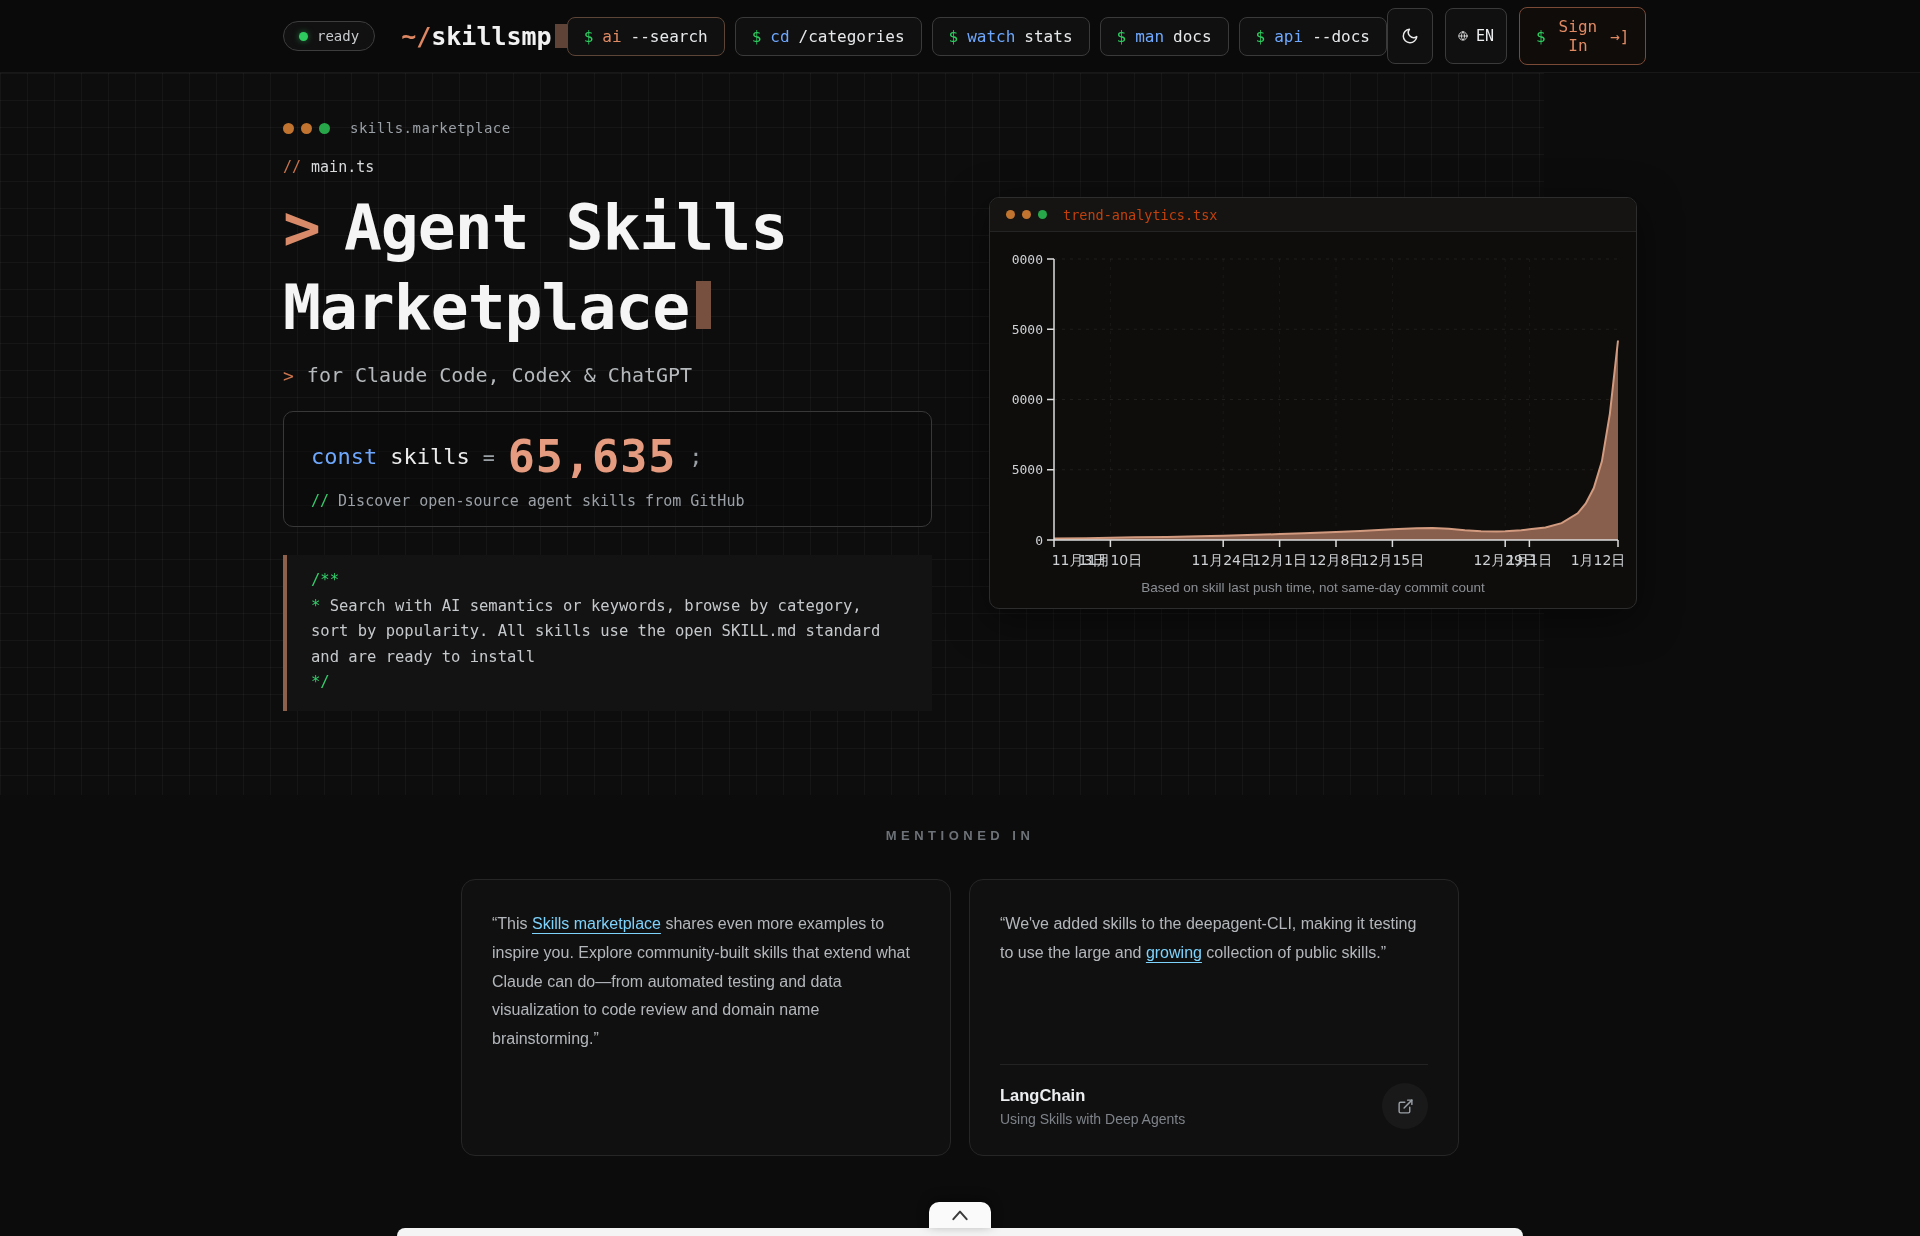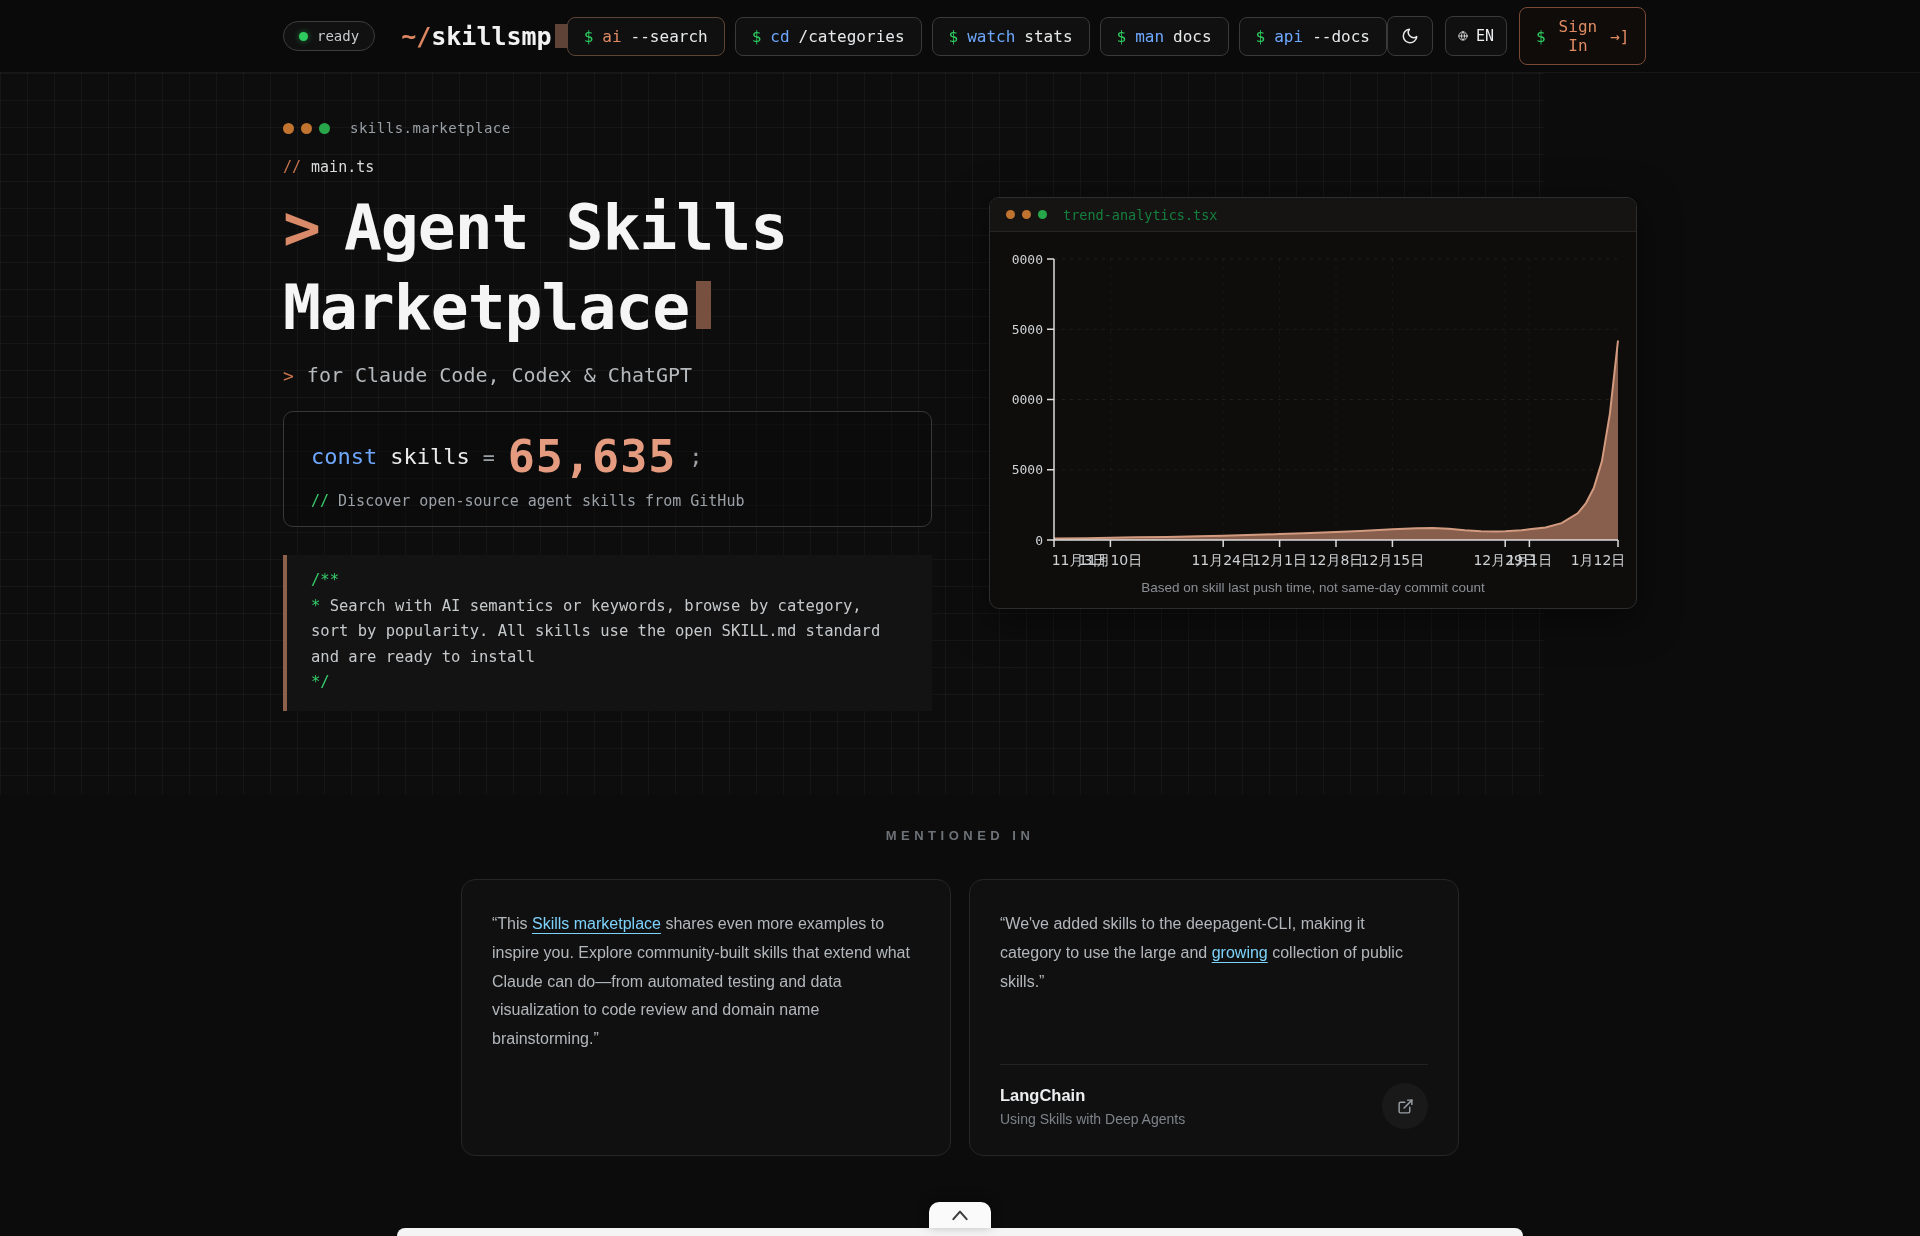--- a/index.html
+++ b/index.html
@@ -25,21 +25,21 @@
   .term-btn { display:flex; align-items:center; gap:9px; font-family:"DejaVu Sans Mono",monospace;
     font-size:16px; padding:9px 16px; border-radius:8px; border:1px solid #3a3a3a;
     background:rgba(18,18,18,.7); cursor:pointer; white-space:nowrap; }
   .term-btn.accent-border { border-color:#5c4436; }
   .tb-prompt { color:#2ecc5f; }
   .cmd-accent { color:#e08a63; }
   .cmd-blue { color:#6ea8fe; }
   .tb-arg { color:#e6e8ea; }
 
   .nav-right { display:flex; align-items:center; gap:12px; }
-  .icon-btn { height:40px; min-width:46px; border:1px solid #3a3a3a; border-radius:8px;
+  .icon-btn { height:56px; min-width:46px; border:1px solid #3a3a3a; border-radius:8px;
     display:flex; align-items:center; justify-content:center; gap:8px; background:rgba(18,18,18,.7);
     cursor:pointer; padding:16px 12px; }
   .icon-btn svg { stroke:#e8e8e8; }
   .lang-label { font-family:"DejaVu Sans Mono",monospace; font-size:15px; color:#eceef0; }
   .signin-btn { display:flex; align-items:center; gap:9px; font-family:"DejaVu Sans Mono",monospace;
     font-size:16px; padding:9px 16px; border-radius:8px; border:1px solid #7a4a36;
     background:rgba(20,14,10,.5); cursor:pointer; }
   .si-label, .si-arrow { color:#e08a63; }
 
   
@@ -85,21 +85,21 @@
     line-height:1.65; color:#c6c9cc; }
   .green { color:#35cd6b; }
 
   
   .hero-right { margin-left:57px; margin-top:77px; width:648px; }
   .chart-window { border:1px solid #2d2d2d; border-radius:10px; background:#0e0d0c; overflow:hidden;
     box-shadow:0 10px 40px rgba(0,0,0,.5); }
   .chart-header { height:34px; background:#151413; border-bottom:1px solid #242424;
     display:flex; align-items:center; padding:0 16px; gap:16px; }
   .chart-header .dot { width:9px; height:9px; }
-  .chart-title { font-family:"DejaVu Sans Mono",monospace; font-size:13.5px; color:#15803d; }
+  .chart-title { font-family:"DejaVu Sans Mono",monospace; font-size:13.5px; color:#c2410c; }
   .chart-caption { text-align:center; font-size:13.5px; color:#8b8f94; padding:2px 0 13px; }
 
   
   .mentioned { position:absolute; top:795px; left:0; width:1920px; text-align:center; }
   .mentioned-heading { margin-top:33px; font-size:13px; letter-spacing:4.5px; color:#6d7278; font-weight:bold; }
   .cards { margin-top:36px; display:flex; justify-content:center; gap:18px; }
   .card { width:490px; min-height:277px; text-align:left; background:#101010; border:1px solid #262626;
     border-radius:14px; padding:30px 30px 26px; display:flex; flex-direction:column; }
   .quote { font-size:16px; line-height:1.8; color:#b3b7bb; }
   .quote-link { color:#7dd3fc; text-decoration:underline; text-underline-offset:4px; cursor:pointer; }
@@ -300,21 +300,21 @@
   <div class="cards">
 
     <div class="card">
       <p class="quote">
         <span>“This </span><span class="quote-link">Skills marketplace</span><span> shares even more examples to inspire you. Explore community-built skills that extend what Claude can do—from automated testing and data visualization to code review and domain name brainstorming.”</span>
       </p>
     </div>
 
     <div class="card">
       <p class="quote">
-        <span>“We've added skills to the deepagent-CLI, making it category to use the large and </span><span class="quote-link">growing</span><span> collection of public skills.”</span>
+        <span>“We've added skills to the deepagent-CLI, making it testing to use the large and </span><span class="quote-link">growing</span><span> collection of public skills.”</span>
       </p>
       <div class="card-footer">
         <div>
           <div class="card-name">LangChain</div>
           <div class="card-desc">Using Skills with Deep Agents</div>
         </div>
         <button class="ext-btn">
           <svg width="17" height="17" viewBox="0 0 24 24" fill="none" stroke-width="2" stroke-linecap="round" stroke-linejoin="round">
               <path d="M18 13v6a2 2 0 0 1-2 2H5a2 2 0 0 1-2-2V8a2 2 0 0 1 2-2h6"></path>
               <polyline points="15 3 21 3 21 9"></polyline>

